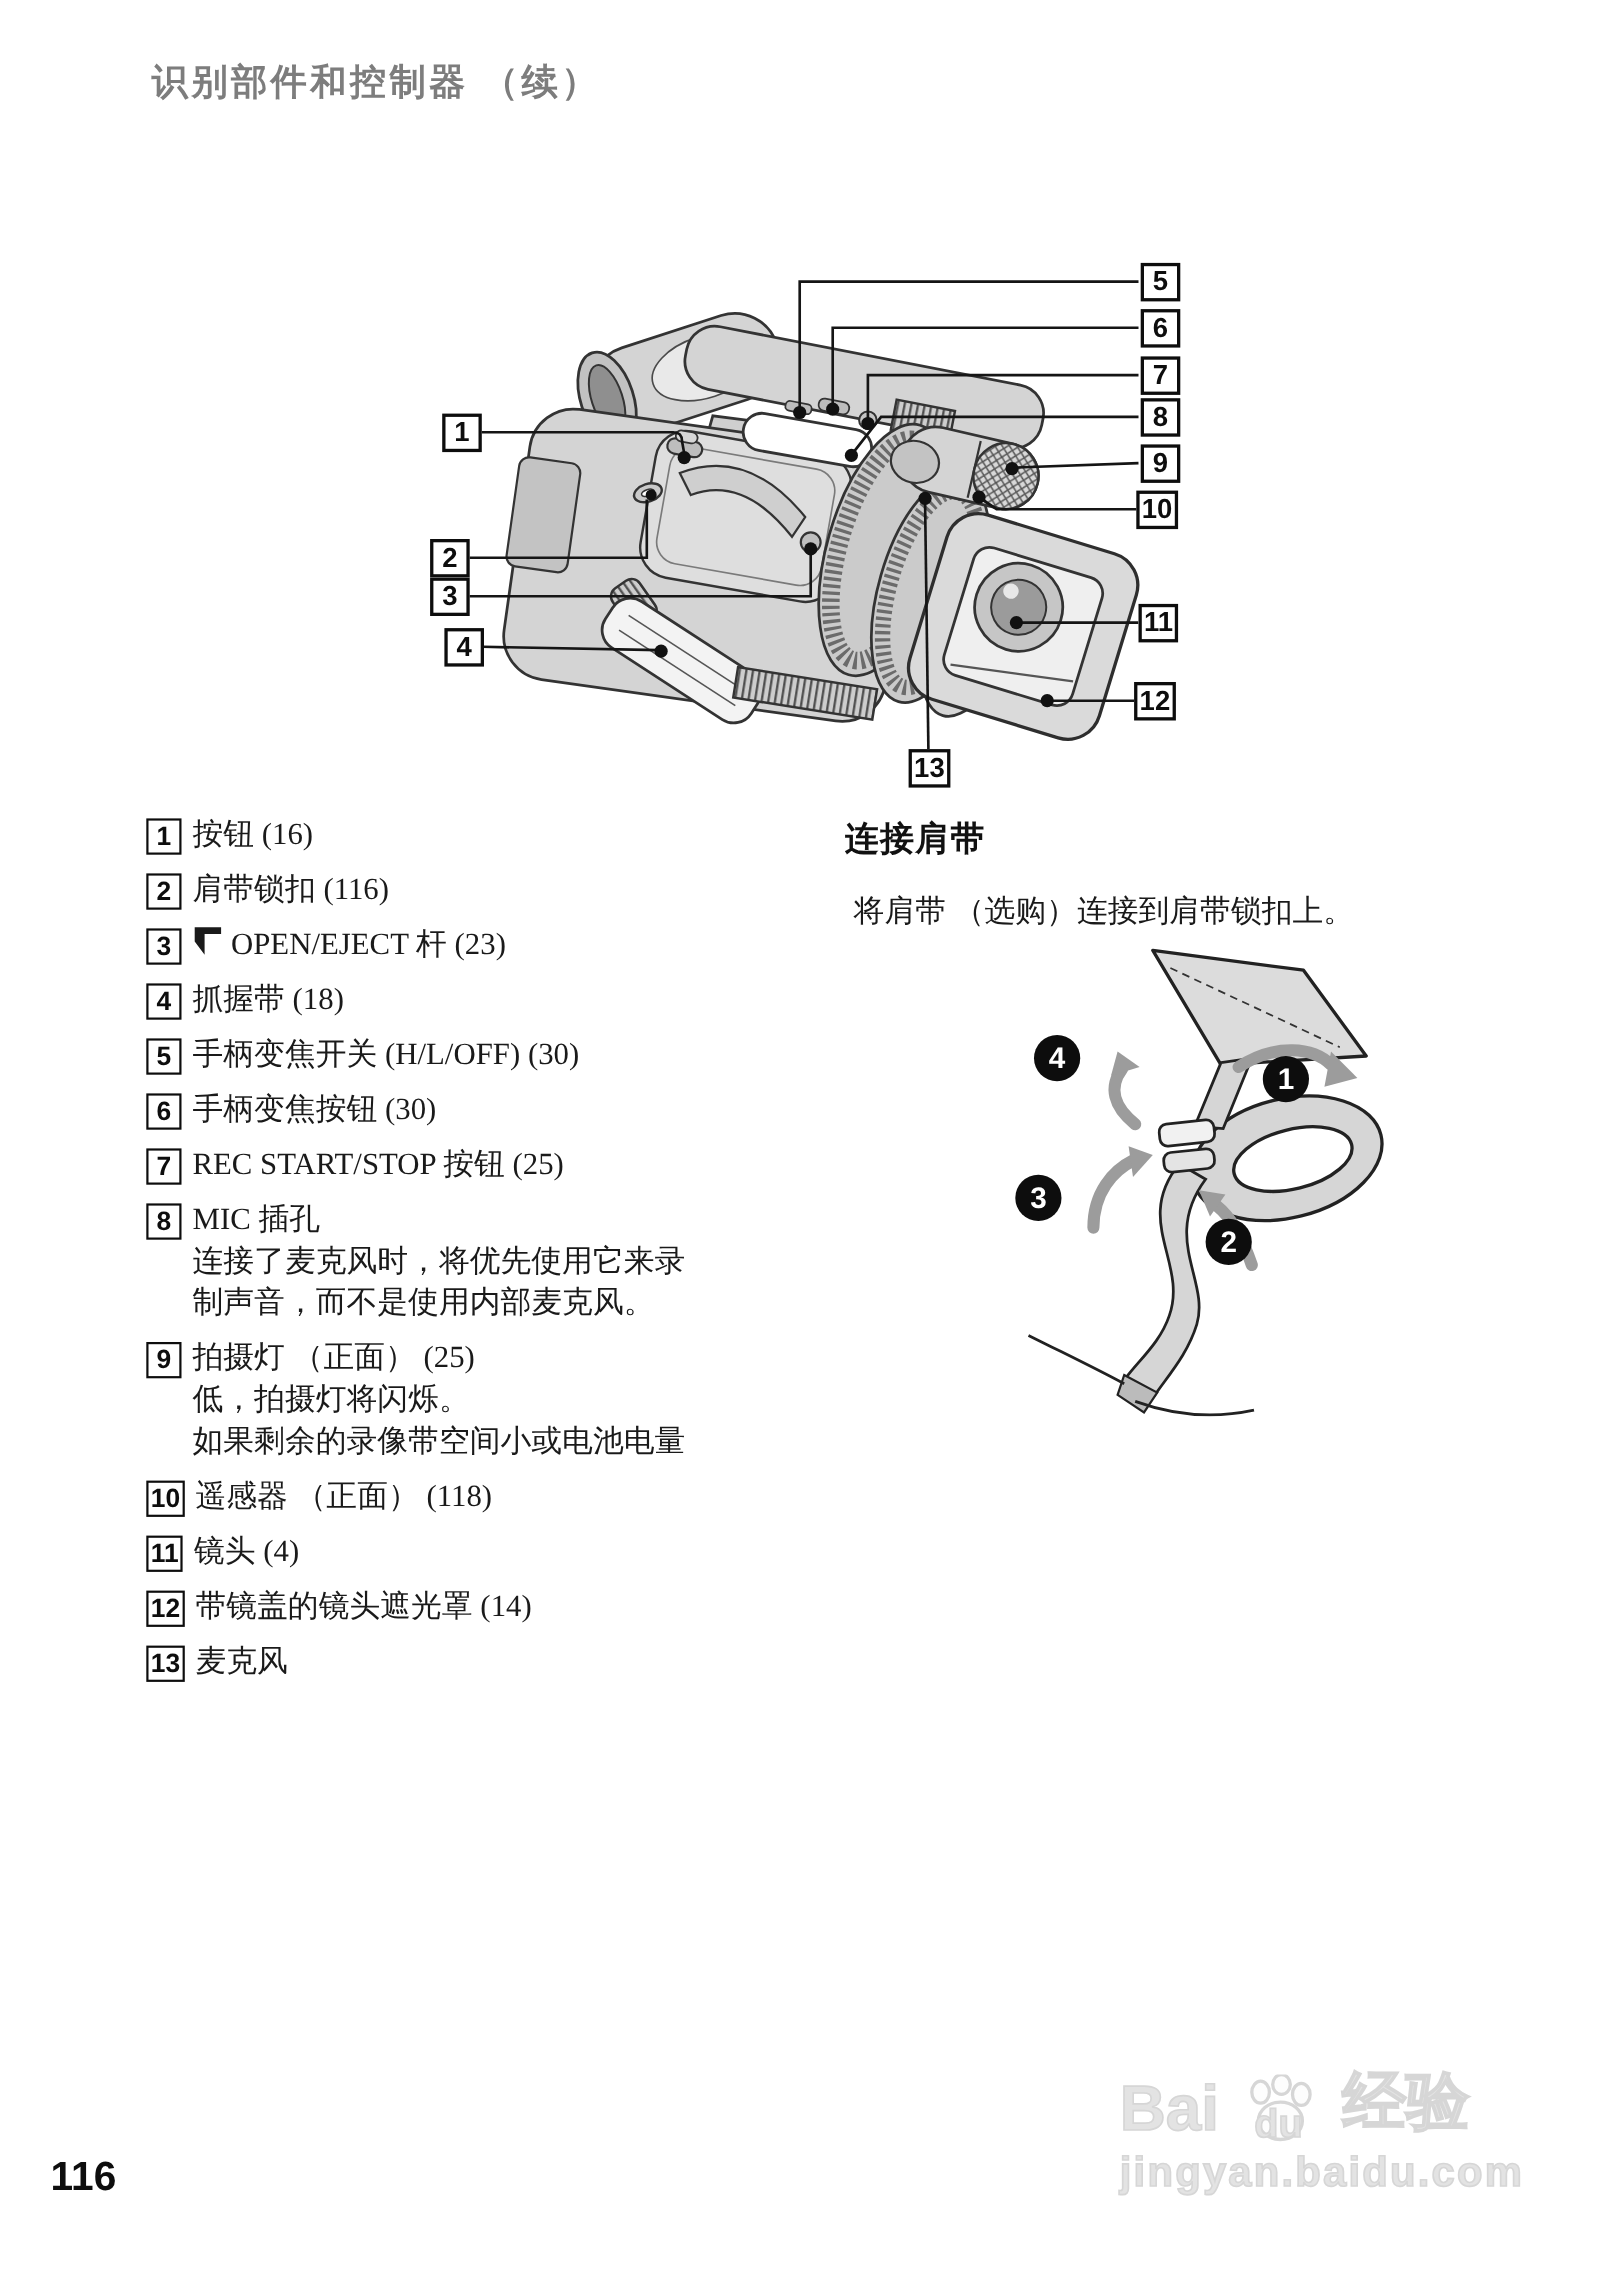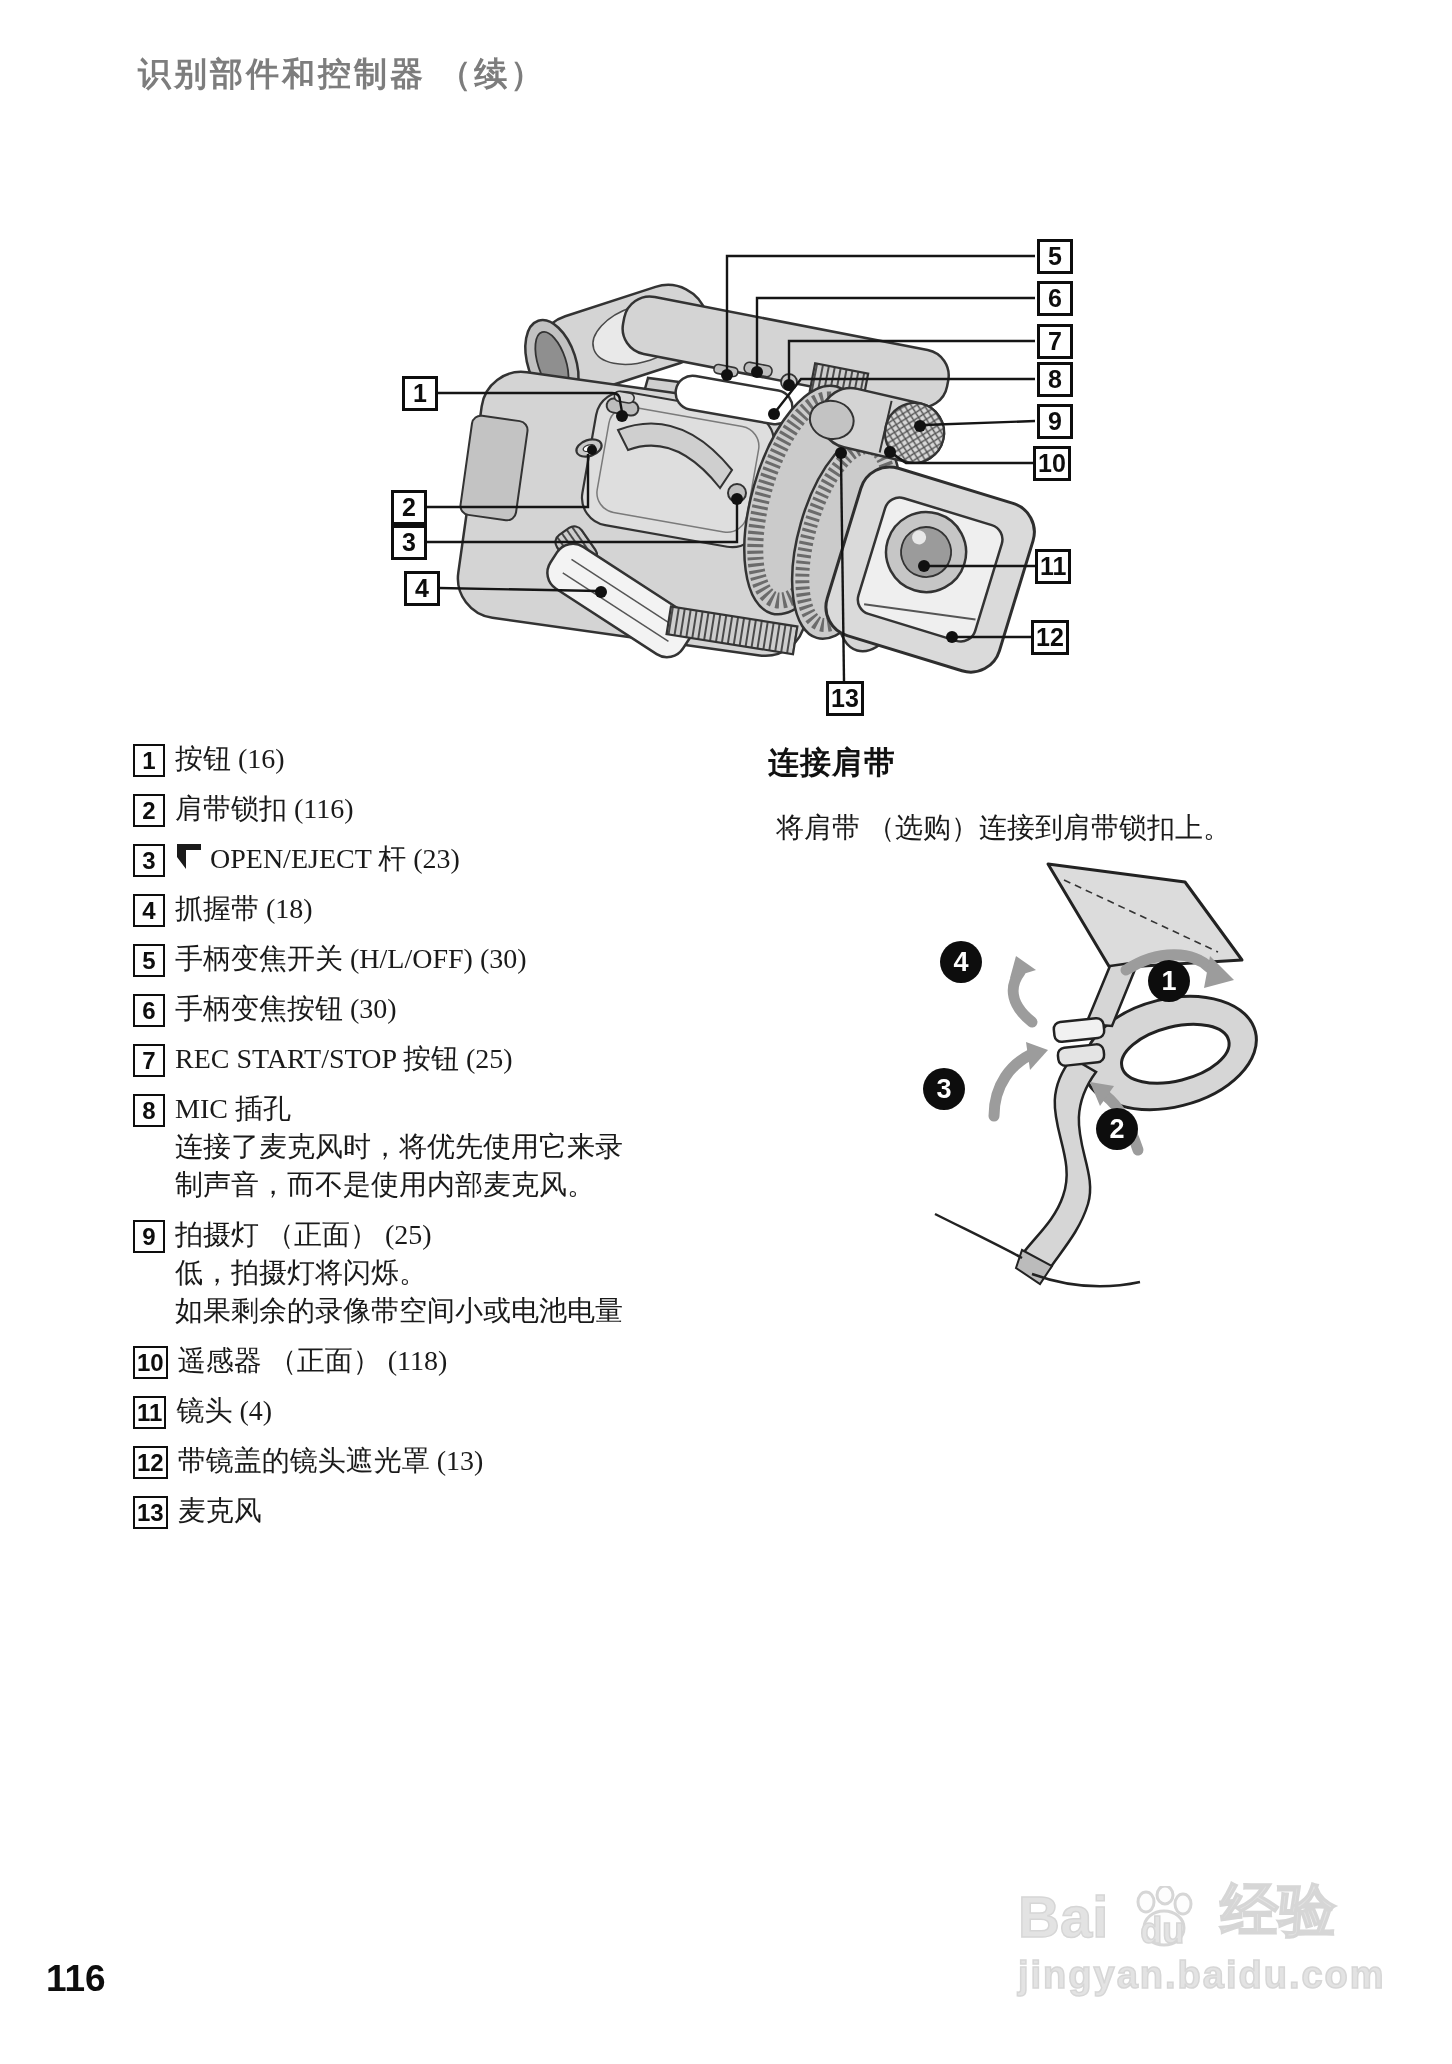--- a/index.html
+++ b/index.html
@@ -275,21 +275,21 @@
     <div class="item">
       <span class="badge">11</span>
       <div class="itext">
           <div>镜头 (4)</div>
         </div>
     </div>
 
     <div class="item">
       <span class="badge">12</span>
       <div class="itext">
-          <div>带镜盖的镜头遮光罩 (13)</div>
+          <div>带镜盖的镜头遮光罩 (14)</div>
         </div>
     </div>
 
     <div class="item">
       <span class="badge">13</span>
       <div class="itext">
           <div>麦克风</div>
         </div>
     </div>
   </div>

